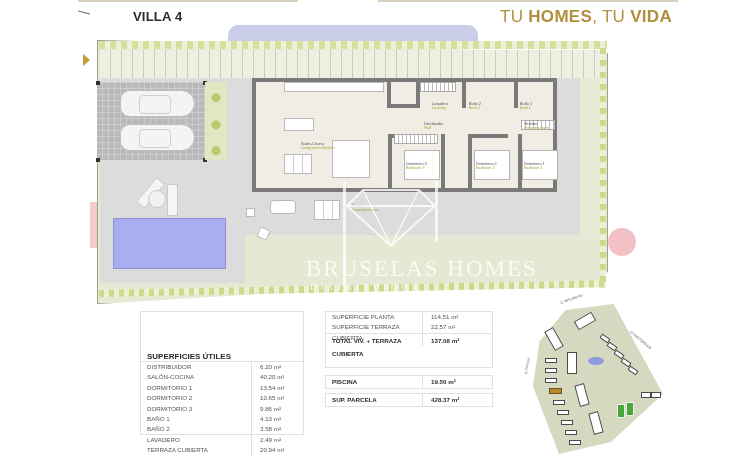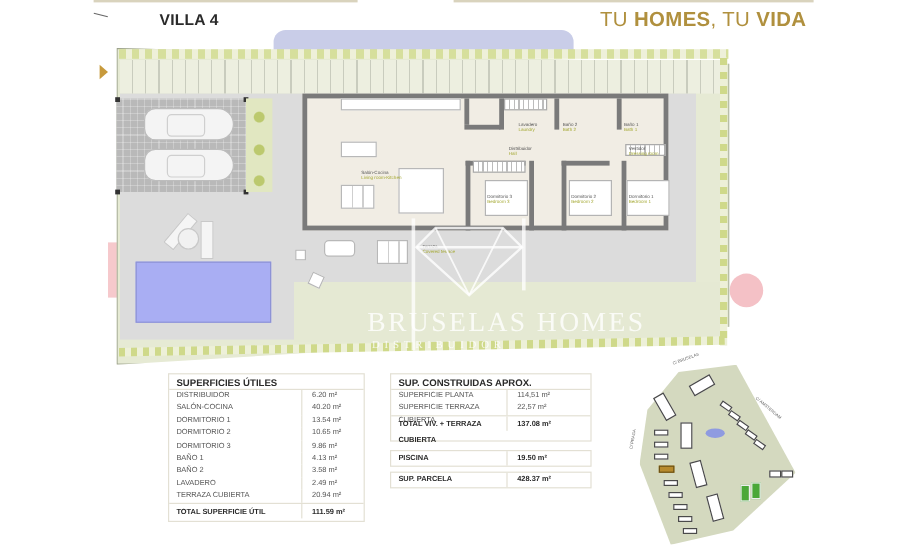--- a/index.html
+++ b/index.html
@@ -59,21 +59,21 @@
 
   
   .wm-diamond { position: absolute; left: 343px; top: 188px; width: 96px; height: 60px; }
   .wm-frame-l { position: absolute; left: 343px; top: 182px; width: 3px; height: 110px; background: rgba(255,255,255,0.75); }
   .wm-frame-r { position: absolute; left: 435px; top: 182px; width: 3px; height: 60px; background: rgba(255,255,255,0.75); }
   .wm-text { position: absolute; left: 306px; top: 256px; font-family: "Liberation Serif", serif; font-size: 23px; letter-spacing: 2px; color: rgba(255,255,255,0.8); }
   .wm-sub { position: absolute; left: 310px; top: 282px; font-family: "Liberation Serif", serif; font-size: 9px; letter-spacing: 4px; color: rgba(255,255,255,0.8); }
 
   
   .tbl { position: absolute; border: 1px solid #e3e0d4; background: #fff; font-size: 6.2px; color: #555; }
-  .tbl .head { font-weight: bold; color: #2b2b2b; font-size: 8px; padding: 3px 6px; border-bottom: 1px solid #e3e0d4; height: 13px; }
+  .tbl .head { font-weight: bold; color: #2b2b2b; font-size: 8px; padding: 3px 6px; border-bottom: 1px solid #e3e0d4; height: 13px; margin-top: 37px; }
   .tbl .row { display: flex; height: 10.4px; line-height: 10.4px; }
   .tbl .row .k { flex: 1; padding-left: 6px; }
   .tbl .row .v { width: 52px; padding-left: 8px; border-left: 1px solid #e3e0d4; }
   .tbl .row.total { border-top: 1px solid #e3e0d4; font-weight: bold; color: #2b2b2b; height: 13px; line-height: 13px; }
 
   .t1 { left: 140px; top: 311px; width: 164px; height: 124px; }
   .t2 { left: 325px; top: 311px; width: 168px; height: 57px; }
   .t2 .row .v { width: 70px; }
   .t3 { left: 325px; top: 375px; width: 168px; height: 14px; }
   .t4 { left: 325px; top: 393px; width: 168px; height: 14px; }
@@ -217,21 +217,20 @@
       <span class="k">TERRAZA CUBIERTA</span>
       <span class="v">20.94 m²</span>
     </div>
   <div class="row total">
       <span class="k">TOTAL SUPERFICIE ÚTIL</span>
       <span class="v">111.59 m²</span>
     </div>
 </div>
 
 <div class="tbl t2">
-  <div class="head">SUP. CONSTRUIDAS APROX.</div>
   <div class="row">
       <span class="k">SUPERFICIE PLANTA</span>
       <span class="v">114,51 m²</span>
     </div>
   <div class="row">
       <span class="k">SUPERFICIE TERRAZA CUBIERTA</span>
       <span class="v">22,57 m²</span>
     </div>
   <div class="row total">
       <span class="k">TOTAL VIV. + TERRAZA CUBIERTA</span>

